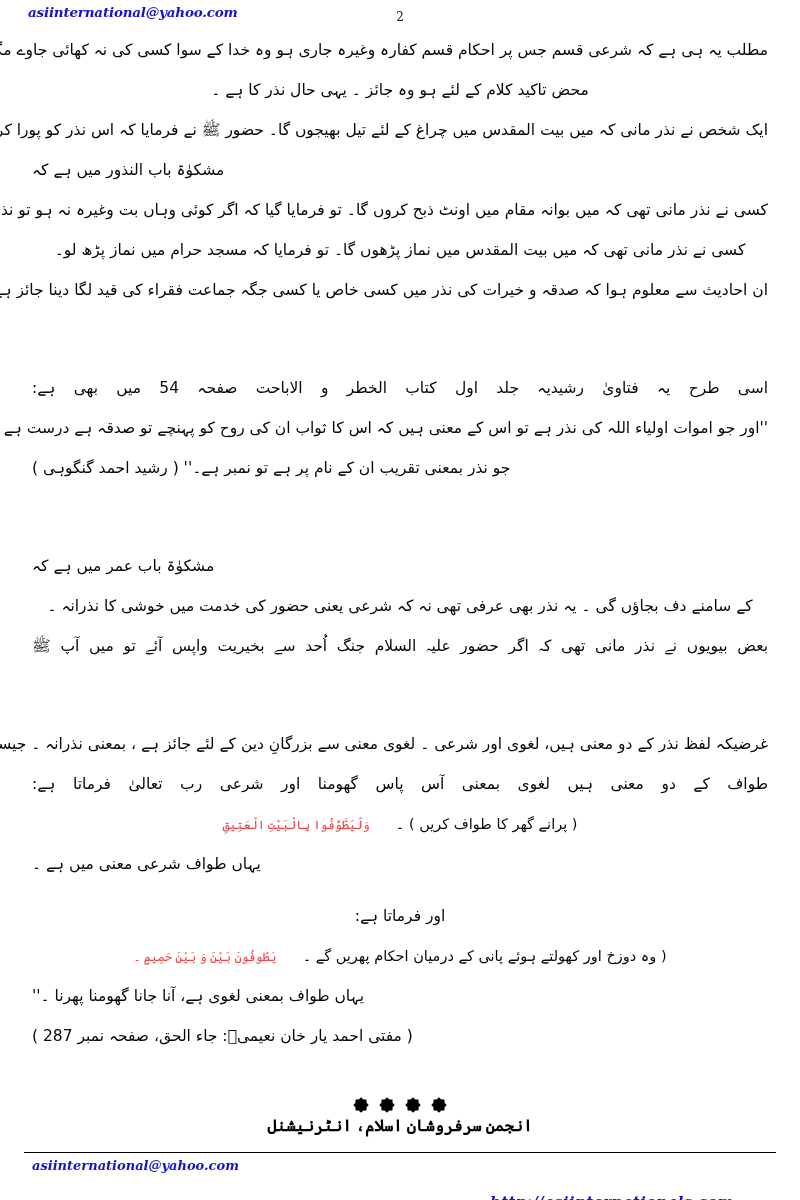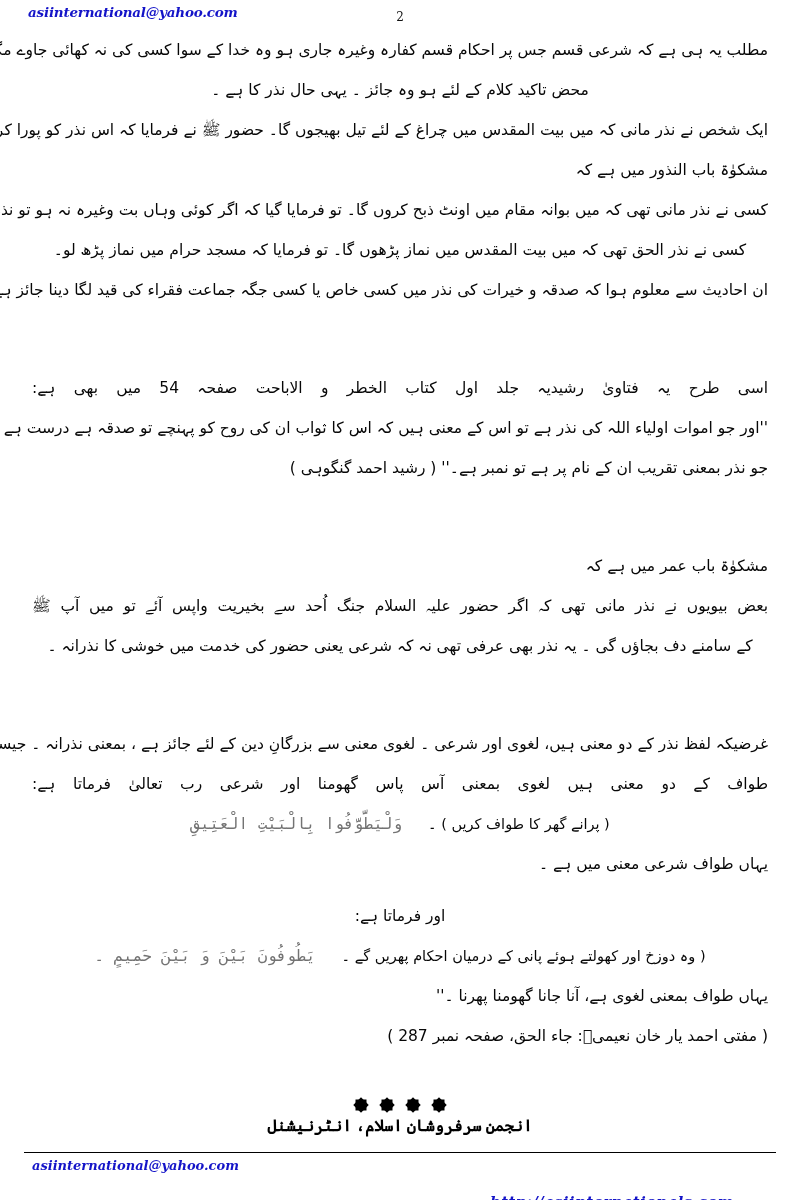--- a/index.html
+++ b/index.html
@@ -70,30 +70,30 @@
     unicode-bidi: isolate;
     font-family: "DejaVu Sans", sans-serif;
     font-size: 15.5px;
     line-height: 40px;
     color: #070707;
     white-space: nowrap;
     overflow: visible;
   }
 
   .ln-justify { text-align: justify; text-align-last: justify; }
-  .ln-center  { text-align: right; }
+  .ln-center  { text-align: left; }
   .ln-left    { text-align: center; }
 
   .arabic-line {
     direction: rtl;
-    font-family: Liberation Mono, monospace;
-    font-size: 16px;
+    font-family: Liberation Sans, sans-serif;
+    font-size: 12px;
     line-height: 38px;
     letter-spacing: 0.5px;
-    color: #737373;
+    color: #ef4444;
   }
   .arabic-quote-row {
     display: flex;
     flex-direction: row;
     justify-content: center;
     align-items: baseline;
     gap: 26px;
   }
   .gloss {
     font-size: 14.5px;
@@ -214,21 +214,21 @@
     <div class="block">
       <div class="urdu-line ln-justify">ایک شخص نے نذر مانی کہ میں بیت المقدس میں چراغ کے لئے تیل بھیجوں گا۔ حضور ﷺ نے فرمایا کہ اس نذر کو پورا کرو۔</div>
     </div>
 
     <div class="block">
       <div class="urdu-line ln-center">مشکوٰۃ باب النذور میں ہے کہ</div>
     </div>
 
     <div class="block">
       <div class="urdu-line ln-justify">کسی نے نذر مانی تھی کہ میں بوانہ مقام میں اونٹ ذبح کروں گا۔ تو فرمایا گیا کہ اگر کوئی وہاں بت وغیرہ نہ ہو تو نذر پوری کرو۔</div>
-      <div class="urdu-line ln-left">کسی نے نذر الحق تھی کہ میں بیت المقدس میں نماز پڑھوں گا۔ تو فرمایا کہ مسجد حرام میں نماز پڑھ لو۔</div>
+      <div class="urdu-line ln-left">کسی نے نذر مانی تھی کہ میں بیت المقدس میں نماز پڑھوں گا۔ تو فرمایا کہ مسجد حرام میں نماز پڑھ لو۔</div>
     </div>
 
     <div class="block">
       <div class="urdu-line ln-justify">ان احادیث سے معلوم ہوا کہ صدقہ و خیرات کی نذر میں کسی خاص یا کسی جگہ جماعت فقراء کی قید لگا دینا جائز ہے ۔</div>
     </div>
 
     <div class="gap-lg"></div>
 
     <div class="block">
       <div class="urdu-line ln-justify">اسی طرح یہ  فتاویٰ رشیدیہ جلد اول کتاب الخطر و الاباحت صفحہ 54 میں بھی ہے:</div>
@@ -239,22 +239,22 @@
       <div class="urdu-line ln-center">جو نذر بمعنی تقریب ان کے نام پر ہے تو نمبر ہے۔'' ( رشید احمد گنگوہی )</div>
     </div>
 
     <div class="gap-lg"></div>
 
     <div class="block">
       <div class="urdu-line ln-center">مشکوٰۃ باب عمر میں ہے کہ</div>
     </div>
 
     <div class="block">
+      <div class="urdu-line ln-left">کے سامنے دف بجاؤں گی ۔ یہ نذر بھی عرفی تھی نہ کہ شرعی یعنی حضور کی خدمت میں خوشی کا نذرانہ ۔</div>
       <div class="urdu-line ln-justify">بعض بیویوں نے نذر مانی تھی کہ اگر حضور علیہ السلام جنگ اُحد سے بخیریت واپس آئے تو میں آپ ﷺ</div>
-      <div class="urdu-line ln-left">کے سامنے دف بجاؤں گی ۔ یہ نذر بھی عرفی تھی نہ کہ شرعی یعنی حضور کی خدمت میں خوشی کا نذرانہ ۔</div>
     </div>
 
     <div class="gap-lg"></div>
 
     <div class="block">
       <div class="urdu-line ln-justify">غرضیکہ لفظ نذر کے دو معنی ہیں، لغوی اور شرعی ۔ لغوی معنی سے  بزرگانِ دین کے لئے جائز ہے ، بمعنی نذرانہ ۔ جیسے</div>
       <div class="urdu-line ln-justify">طواف کے دو معنی ہیں لغوی بمعنی آس پاس گھومنا اور شرعی رب تعالیٰ فرماتا ہے:</div>
     </div>
 
     <div class="block">

